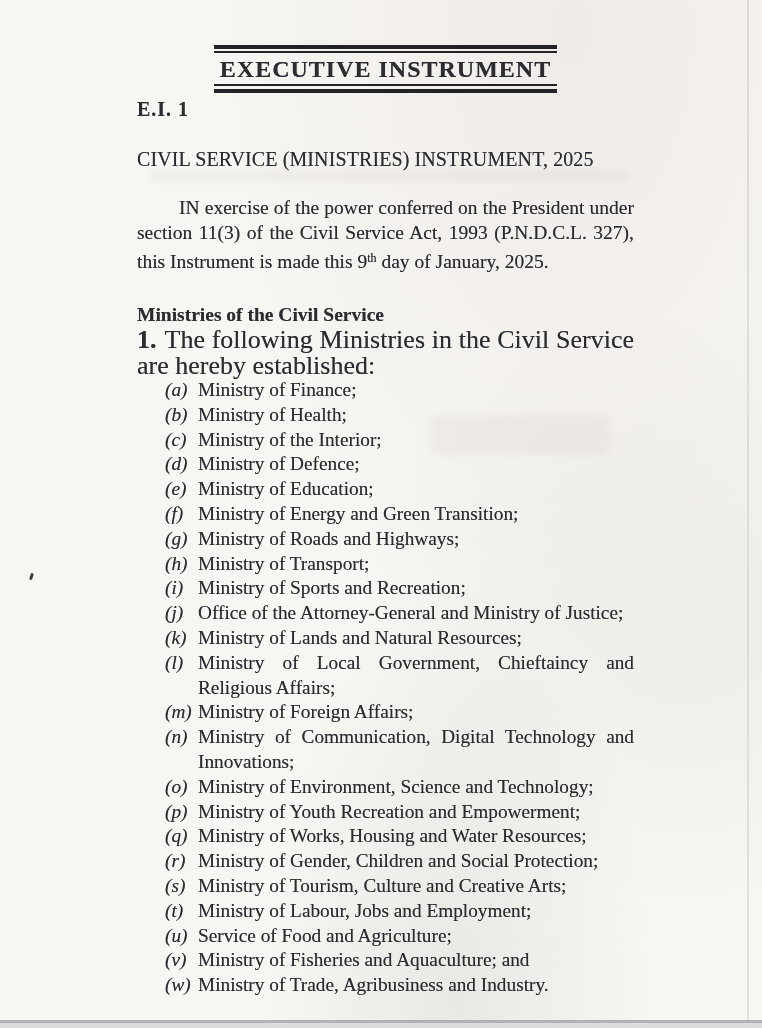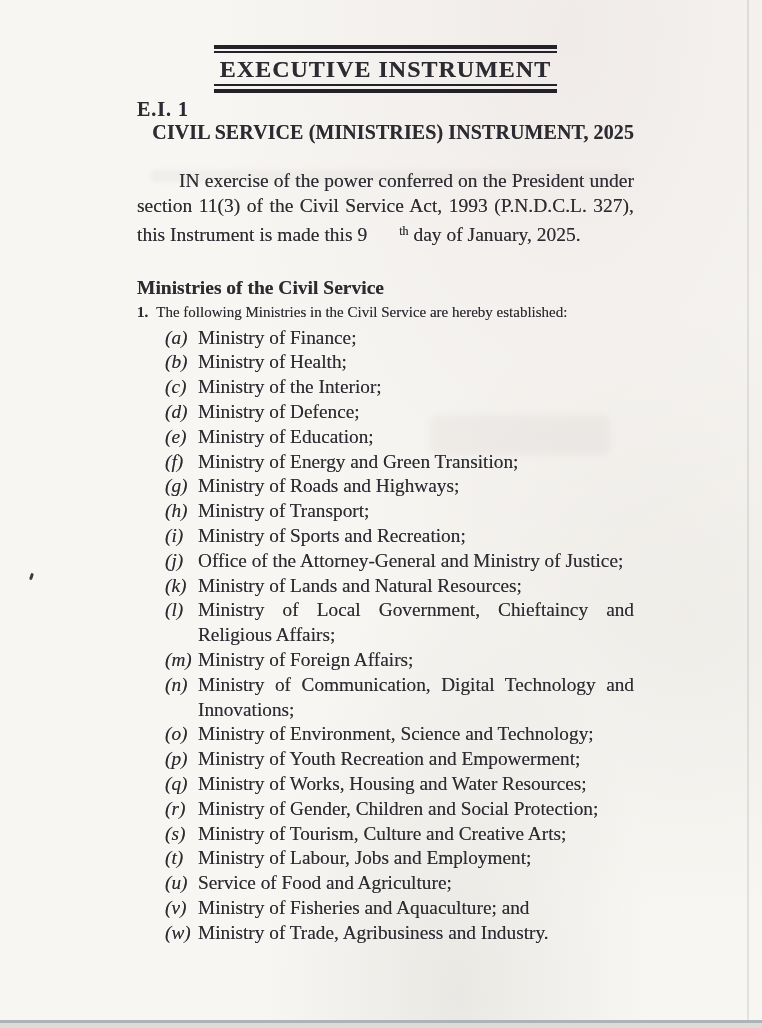--- a/index.html
+++ b/index.html
@@ -57,35 +57,35 @@
     font-weight: bold; font-size: 24px; letter-spacing: 1px;
     padding: 3px 6px 1px 6px;
     border-bottom: 2px solid #222228;
     margin-bottom: 3px;
   }
 
   .ei-number {
     font-weight: bold; font-size: 20px; margin-top: 5px; letter-spacing: 1px;
   }
   .doc-title {
-    font-weight: bold; font-size: 20px; text-align: right; 
+    font-weight: normal; font-size: 20px; text-align: left; margin-top: 27px;
     letter-spacing: 0.1px;
   }
 
   .preamble {
     margin-top: 24px; font-size: 19.5px; line-height: 25.4px;
     text-align: justify; text-indent: 42px;
   }
-  sup.ord { font-size: 12px; vertical-align: 6px; margin-left: 32px; }
+  sup.ord { font-size: 12px; vertical-align: 6px; }
 
   .section-heading {
     margin-top: 28px; font-weight: bold; font-size: 19.5px; line-height: 25px;
   }
   .section-intro {
-    font-size: 15px; line-height: 25.4px; text-align: justify; font-family: Liberation Serif, serif;
+    font-size: 26px; line-height: 25.4px; text-align: justify; font-family: Liberation Serif, serif;
   }
   .section-intro .num { font-weight: bold; padding-right: 8px; }
 
   ul.ministries {
     list-style: none; margin: 0; padding: 0 0 0 28px; font-size: 19.3px;
   }
   li.ministry-item { display: flex; line-height: 24.8px; }
   .li-label {
     flex: 0 0 33px; font-style: italic;
   }

